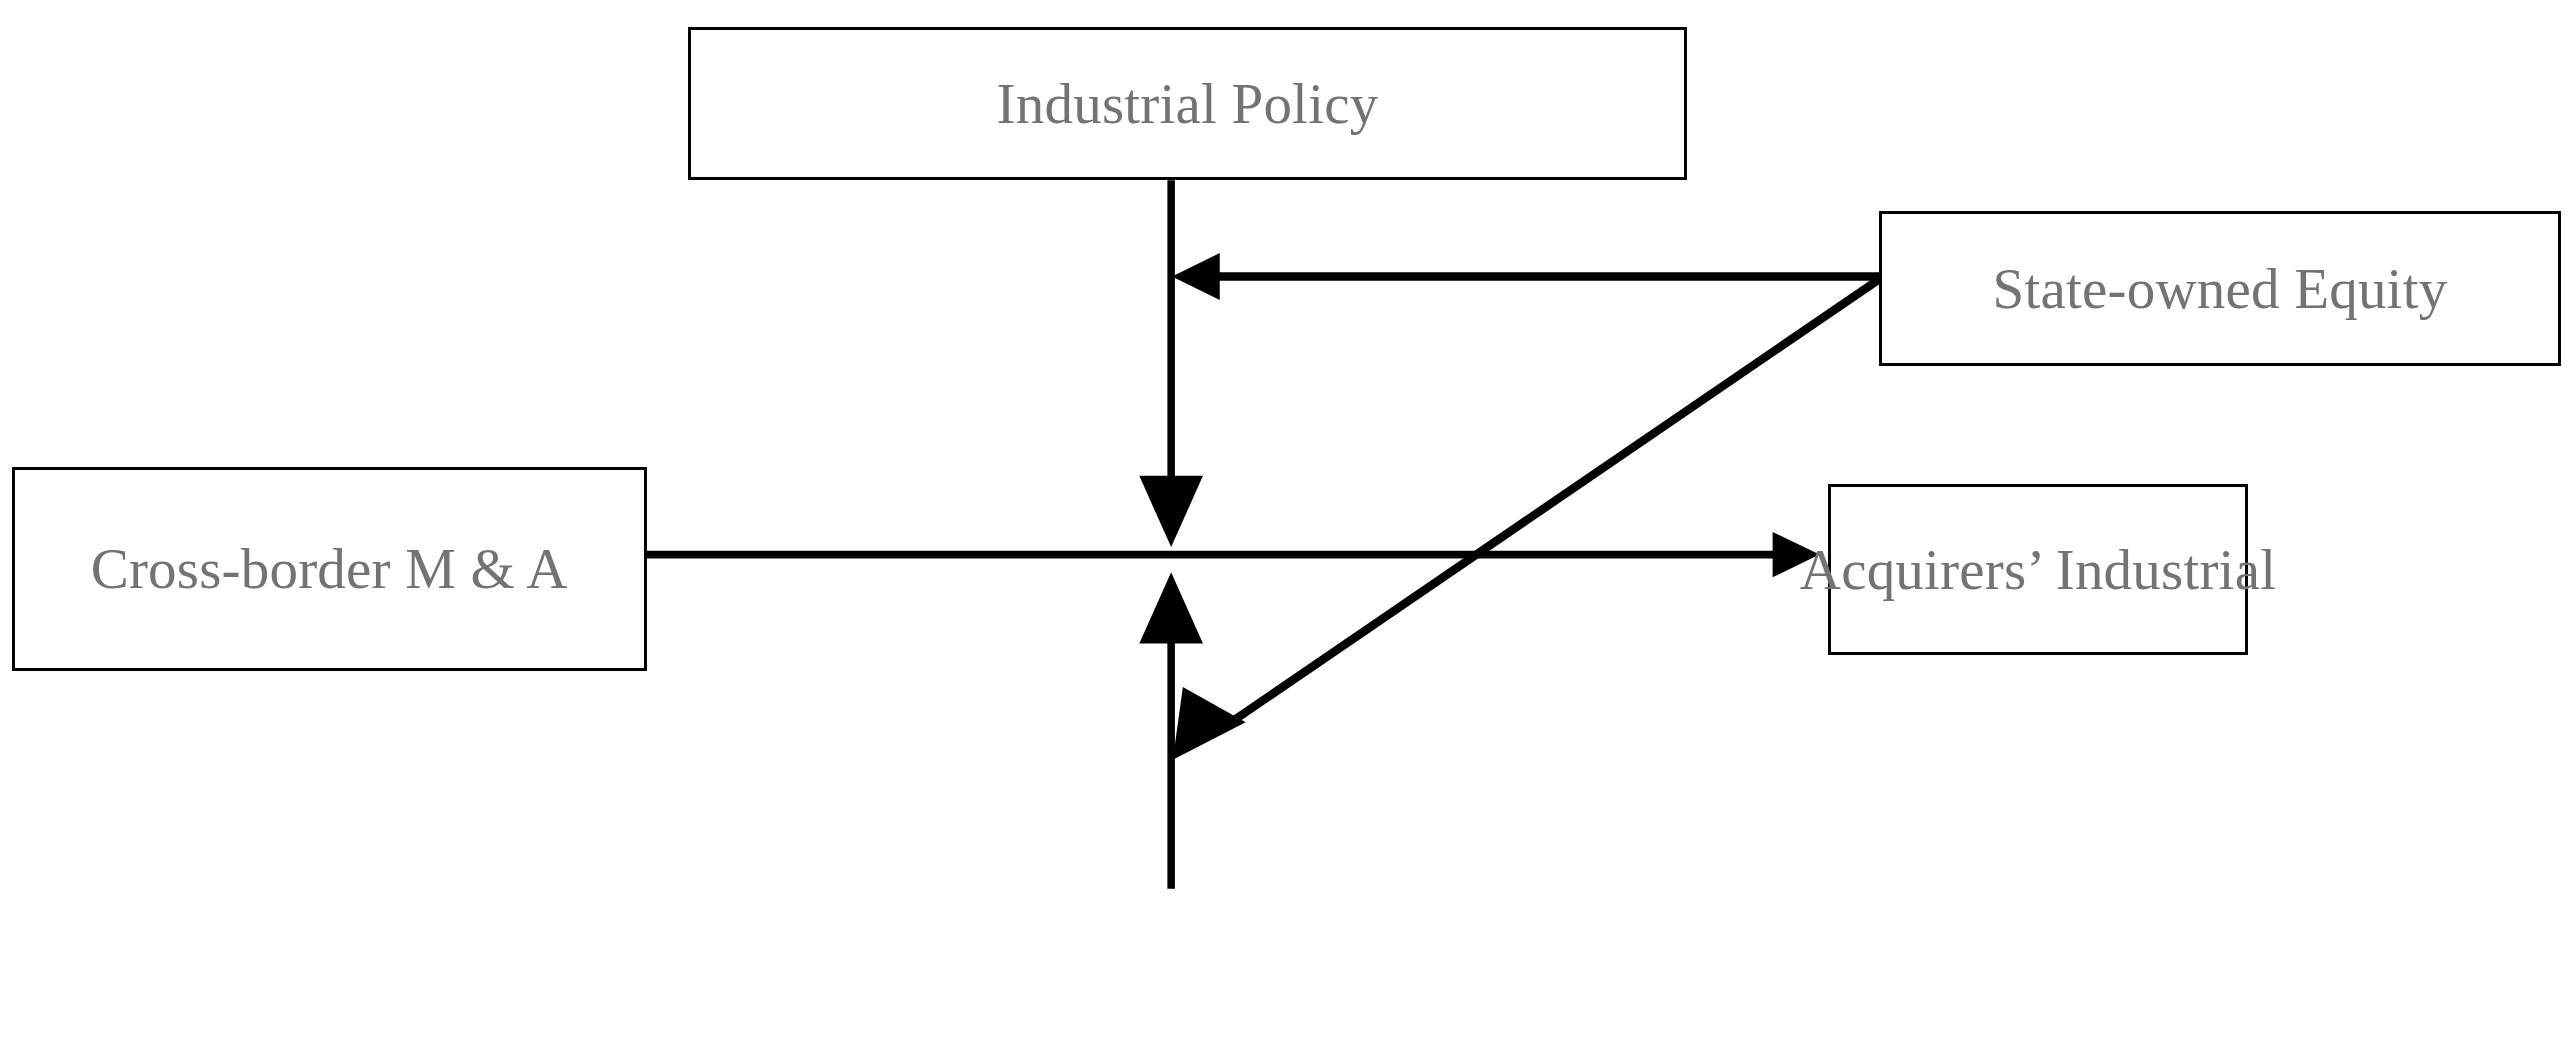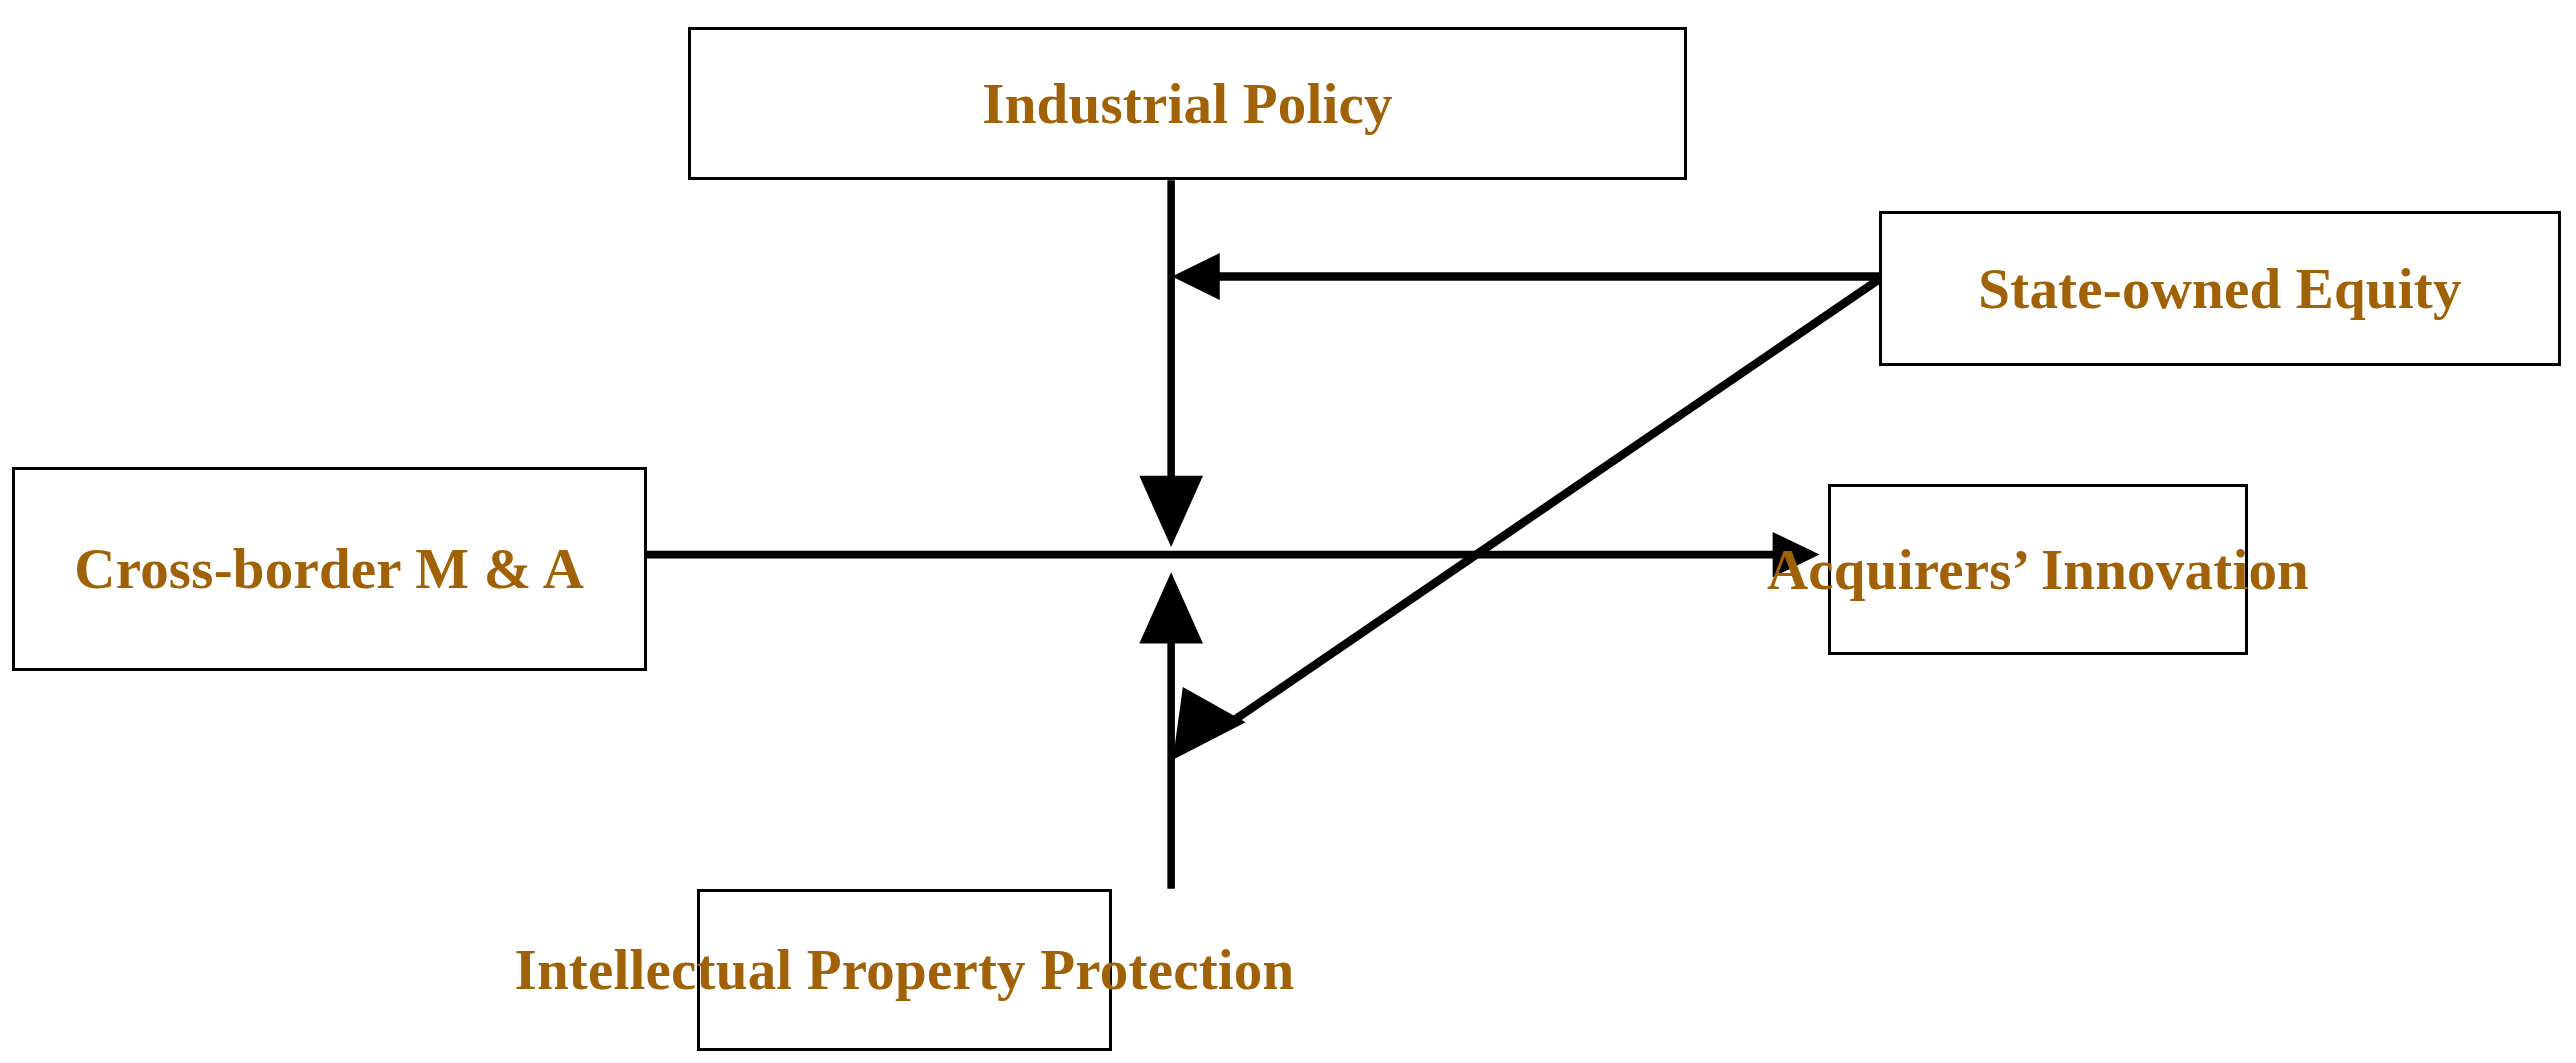--- a/index.html
+++ b/index.html
@@ -31,24 +31,24 @@
     border: 3.4px solid #000000;
     display: flex;
     align-items: center;
     justify-content: center;
     z-index: 5;
   }
   .node-label {
     font-family: "Liberation Serif", "DejaVu Serif", serif;
     font-size: 57px;
     line-height: 1.05;
-    color: #a16207;
+    color: #737373;
     white-space: nowrap;
     letter-spacing: 0.2px;
-    font-weight: 700;
+    font-weight: 400;
   }
   
   #node-industrial-policy  { left: 688px;  top: 27px;   width: 999px; height: 153px; }
   #node-state-owned-equity { left: 1879px; top: 211px;  width: 682px;  height: 155px; justify-content: center; }
   #node-cross-border-ma    { left: 11.7px;   top: 467px;  width: 635px;  height: 204px; }
   #node-acquirers-innovation { left: 1828px; top: 484px; width: 420px; height: 171px; }
   #node-ip-protection      { left: 697px;  top: 889px; width: 415px;  height: 162px; }
 </style>
 </head>
 <body>
@@ -89,21 +89,18 @@
 
   <div class="node" id="node-state-owned-equity">
     <span class="node-label">State-owned Equity</span>
   </div>
 
   <div class="node" id="node-cross-border-ma">
     <span class="node-label">Cross-border M &amp; A</span>
   </div>
 
   <div class="node" id="node-acquirers-innovation">
-    <span class="node-label">Acquirers’ Innovation</span>
+    <span class="node-label">Acquirers’ Industrial</span>
   </div>
 
-  <div class="node" id="node-ip-protection">
-    <span class="node-label">Intellectual Property Protection</span>
-  </div>
 
 </div>
 
 
 </body></html>

